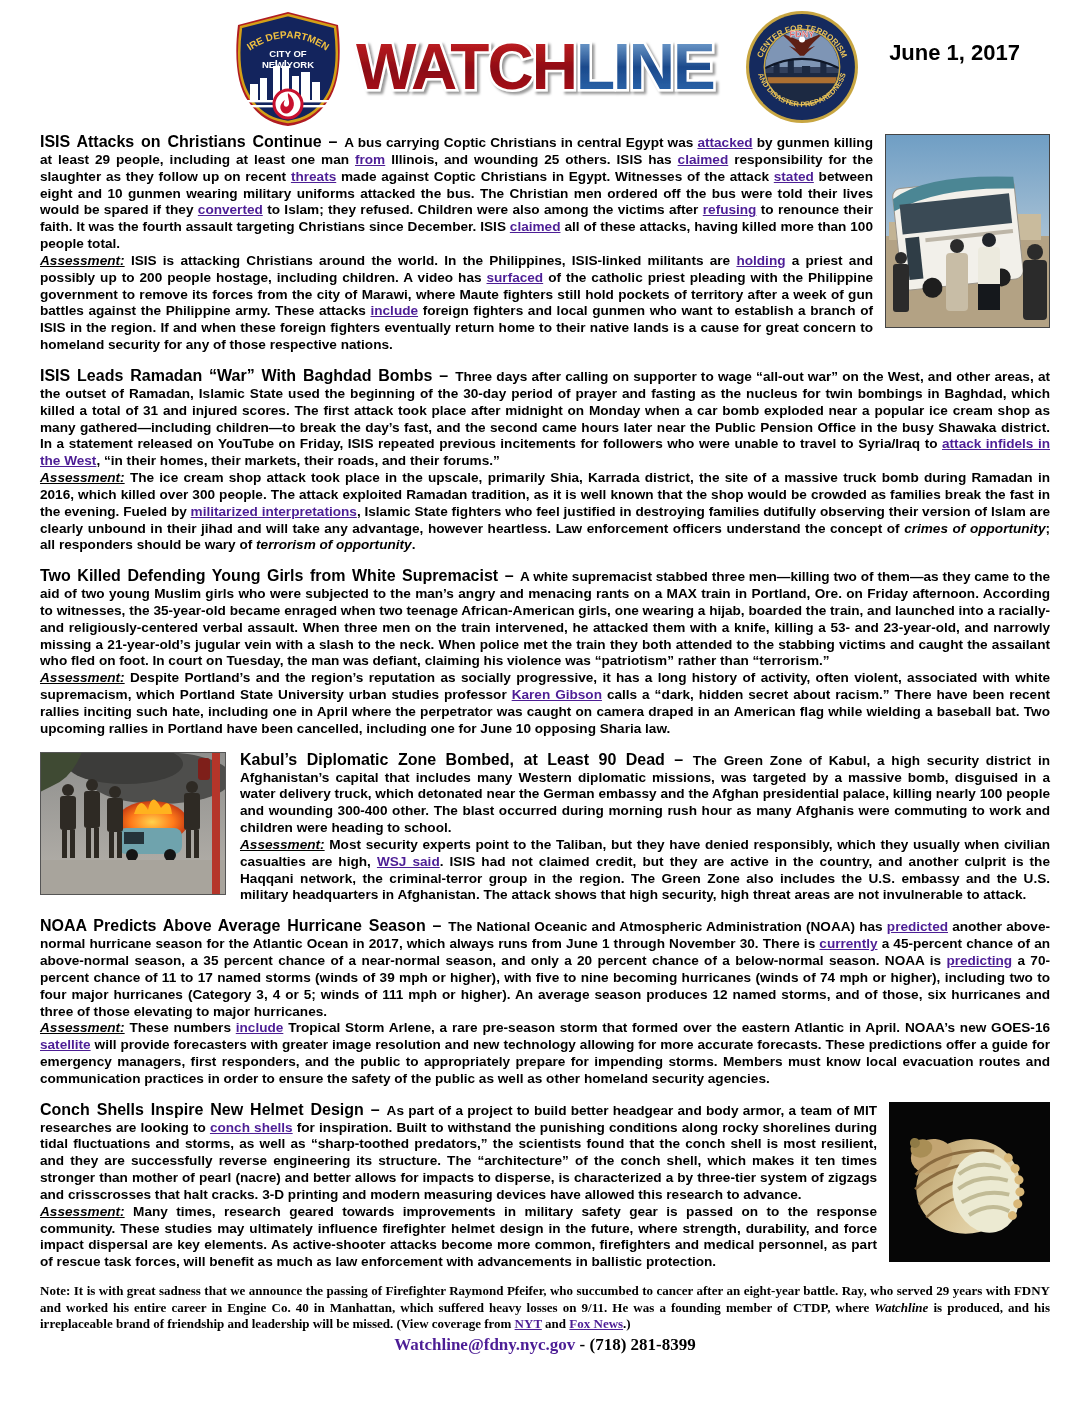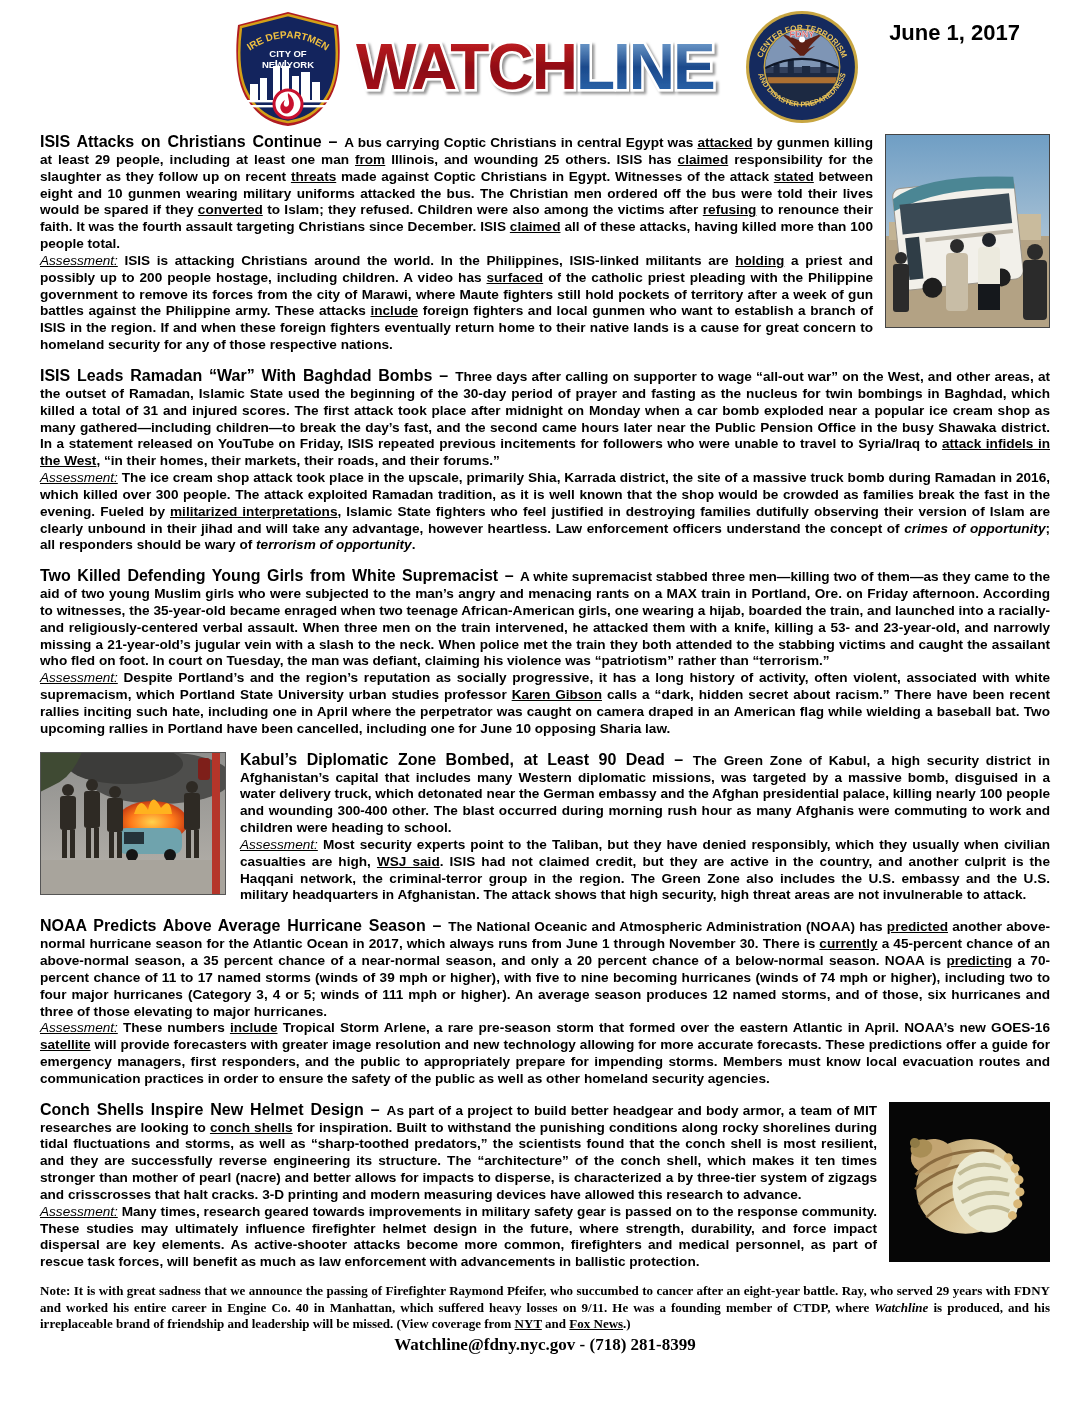--- a/index.html
+++ b/index.html
@@ -7,27 +7,27 @@
   .page {
     width:1088px; height:1408px; overflow:hidden; margin:0 auto; background:#fff;
     font-family:"Liberation Sans", sans-serif; color:#000;
     padding:8px 38px 6px 40px; position:relative;
   }
   
   .header { position:relative; height:124px; }
   .shield { position:absolute; left:192px; top:2px; }
   .wordmark { position:absolute; left:312px; top:14px; }
   .seal { position:absolute; left:705px; top:2px; }
-  .date { position:absolute; right:30px; top:12px; font-size:22px; font-weight:700; }
+  .date { position:absolute; right:30px; top:32px; font-size:22px; font-weight:700; }
   
   .article { margin-bottom:12px; }
   .article p { font-size:13.6px; line-height:1.24; font-weight:700; text-align:justify; }
   .title { font-size:16px; font-weight:700; word-spacing:2px; }
-  .assess { font-weight:400; font-style:italic; text-decoration:underline; }
-  a.lnk { color:#000000; font-weight:inherit; cursor:pointer; }
+  .assess { font-weight:700; font-style:italic; text-decoration:underline; }
+  a.lnk { color:#4c1d95; font-weight:inherit; cursor:pointer; }
   .article a.lnk { font-weight:700; }
   em { }
   figure.photo { line-height:0; }
   figure.right { float:right; margin:2px 0 4px 12px; }
   figure.left  { float:left;  margin:2px 14px 4px 0; }
   .clear { clear:both; }
   
   .note-text {
     font-family:"Liberation Serif", serif; font-weight:700; font-size:13px;
     line-height:1.26; text-align:justify; margin-top:6px;

